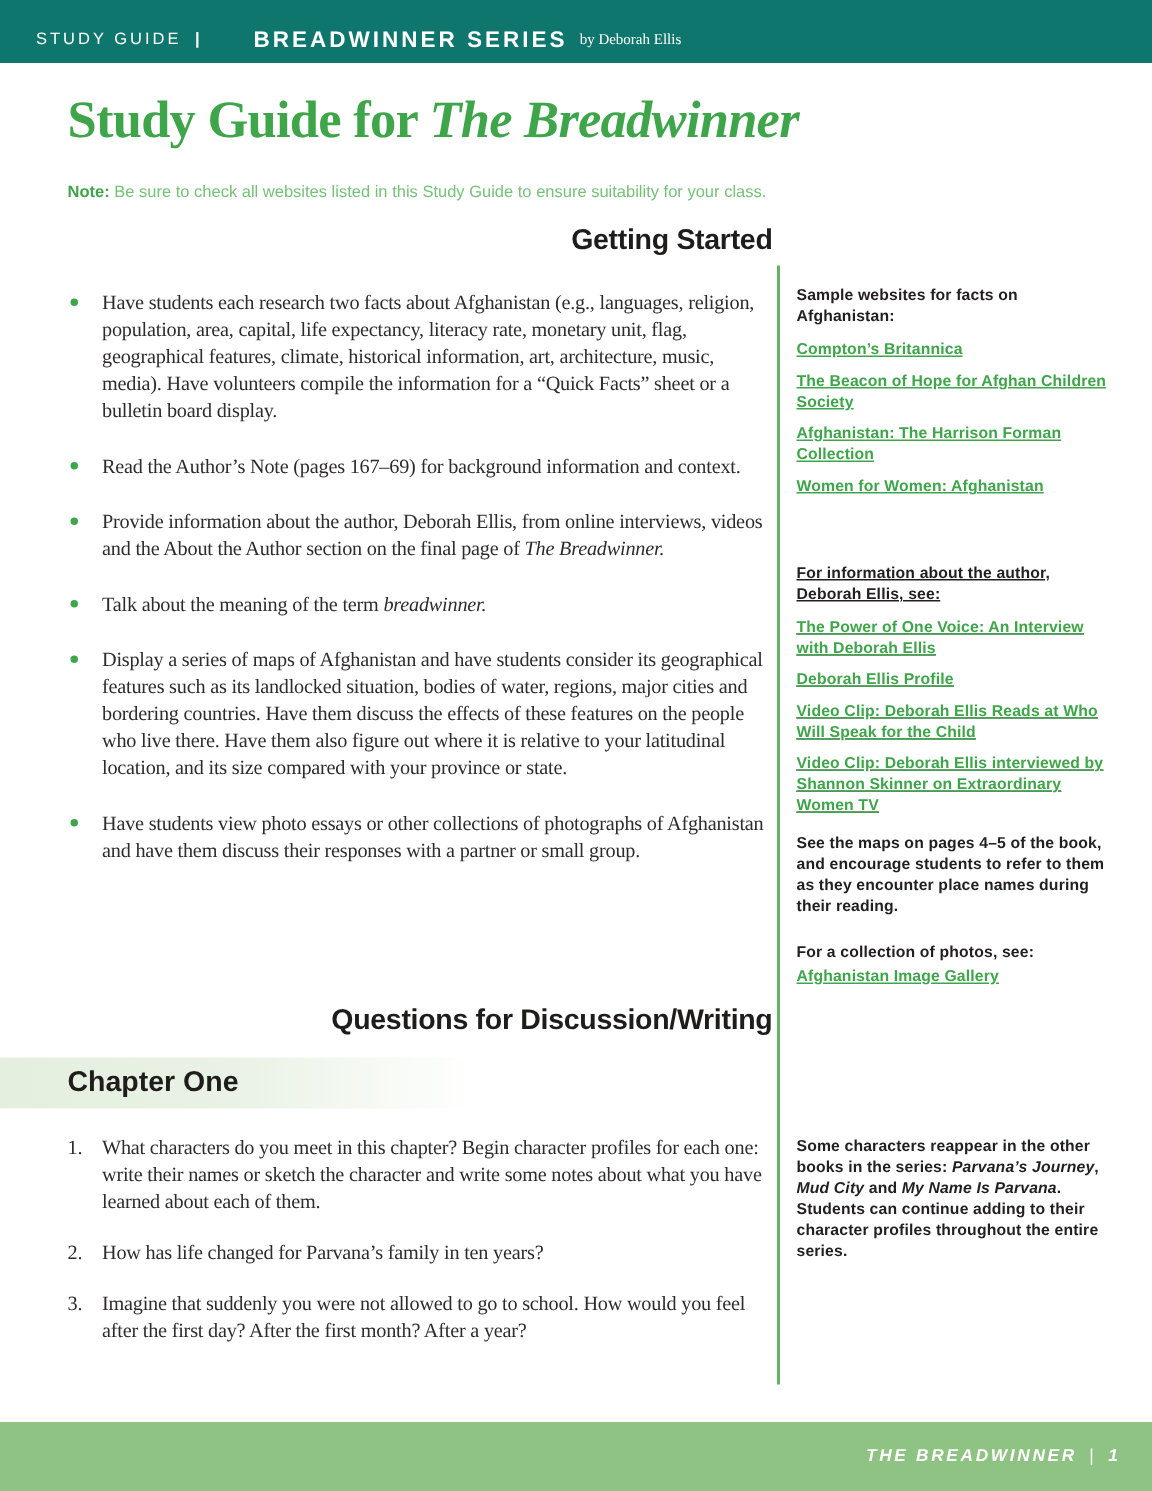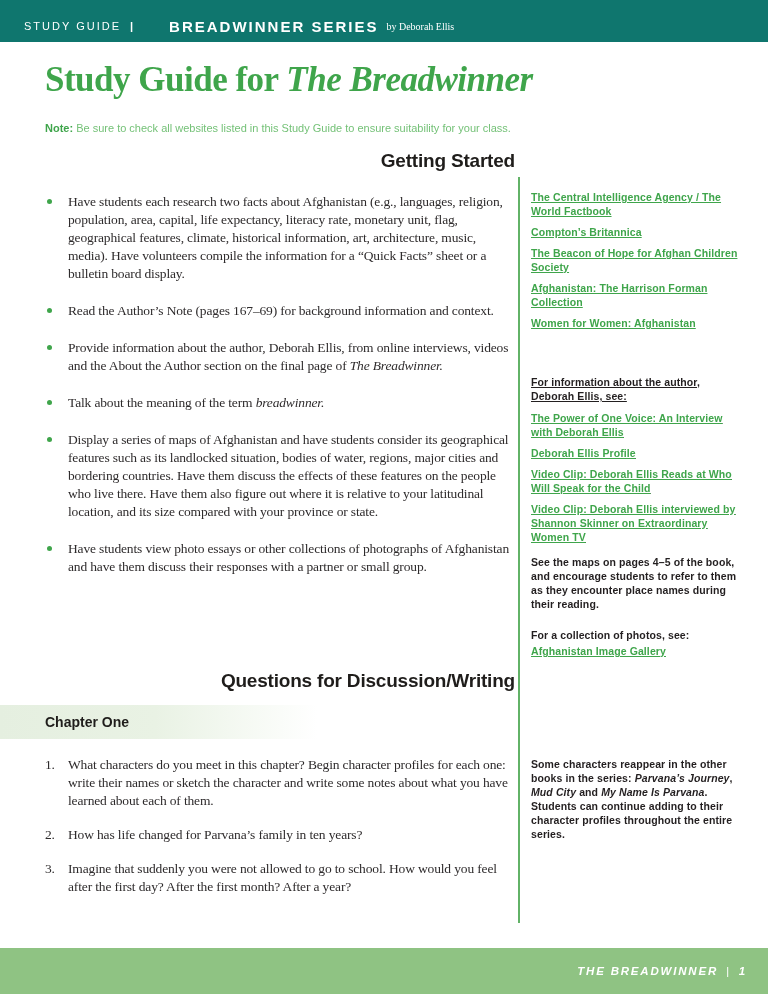--- a/index.html
+++ b/index.html
@@ -43,21 +43,21 @@
     letter-spacing:-0.15px; color:#2e2b2c;
   }
   .dot { position:absolute; left:2px; top:6px; width:5px; height:5px; border-radius:50%; background:#3fa54b; }
   ul.bullets li em, ol.questions li em { font-style:italic; }
 
   .questions-block { position:absolute; left:0; top:520px; width:470px; }
   .chapter-band {
     margin:13px 0 0 -45px; width:345px; height:34px;
     background:linear-gradient(90deg,#e5efe0 0%, #e9f2e4 45%, rgba(255,255,255,0) 92%);
     display:flex; align-items:center; padding-left:45px; box-sizing:border-box;
-    font-size:14px; font-weight:700; color:#1f1d1b;
+    font-size:19px; font-weight:700; color:#1f1d1b;
   }
   ol.questions { list-style:none; margin:17px 0 0 0; padding:0; }
   ol.questions li {
     position:relative; padding-left:23px; margin-bottom:16px;
     font-family:"Liberation Serif", serif; font-size:13.5px; line-height:18px;
     letter-spacing:-0.15px; color:#2e2b2c;
   }
   ol.questions .qnum { position:absolute; left:0; top:0; }
 
   
@@ -153,21 +153,21 @@
         </li>
       </ol>
     </div>
   </div>
 
   <div class="divider"></div>
 
   <div class="sidebar">
 
     <div class="sb-group g1">
-      <a class="sb-link">The Central Intelligence Agency / The World Factbook</a>
+      <p class="sb-heading">Sample websites for facts on Afghanistan:</p>
       <a class="sb-link">Compton’s Britannica</a>
       <a class="sb-link">The Beacon of Hope for Afghan Children Society</a>
       <a class="sb-link">Afghanistan: The Harrison Forman Collection</a>
       <a class="sb-link">Women for Women: Afghanistan</a>
     </div>
 
     <div class="sb-group g2">
       <p class="sb-heading">For information about the author, Deborah Ellis, see:</p>
       <a class="sb-link">The Power of One Voice: An Interview with Deborah Ellis</a>
       <a class="sb-link">Deborah Ellis Profile</a>

